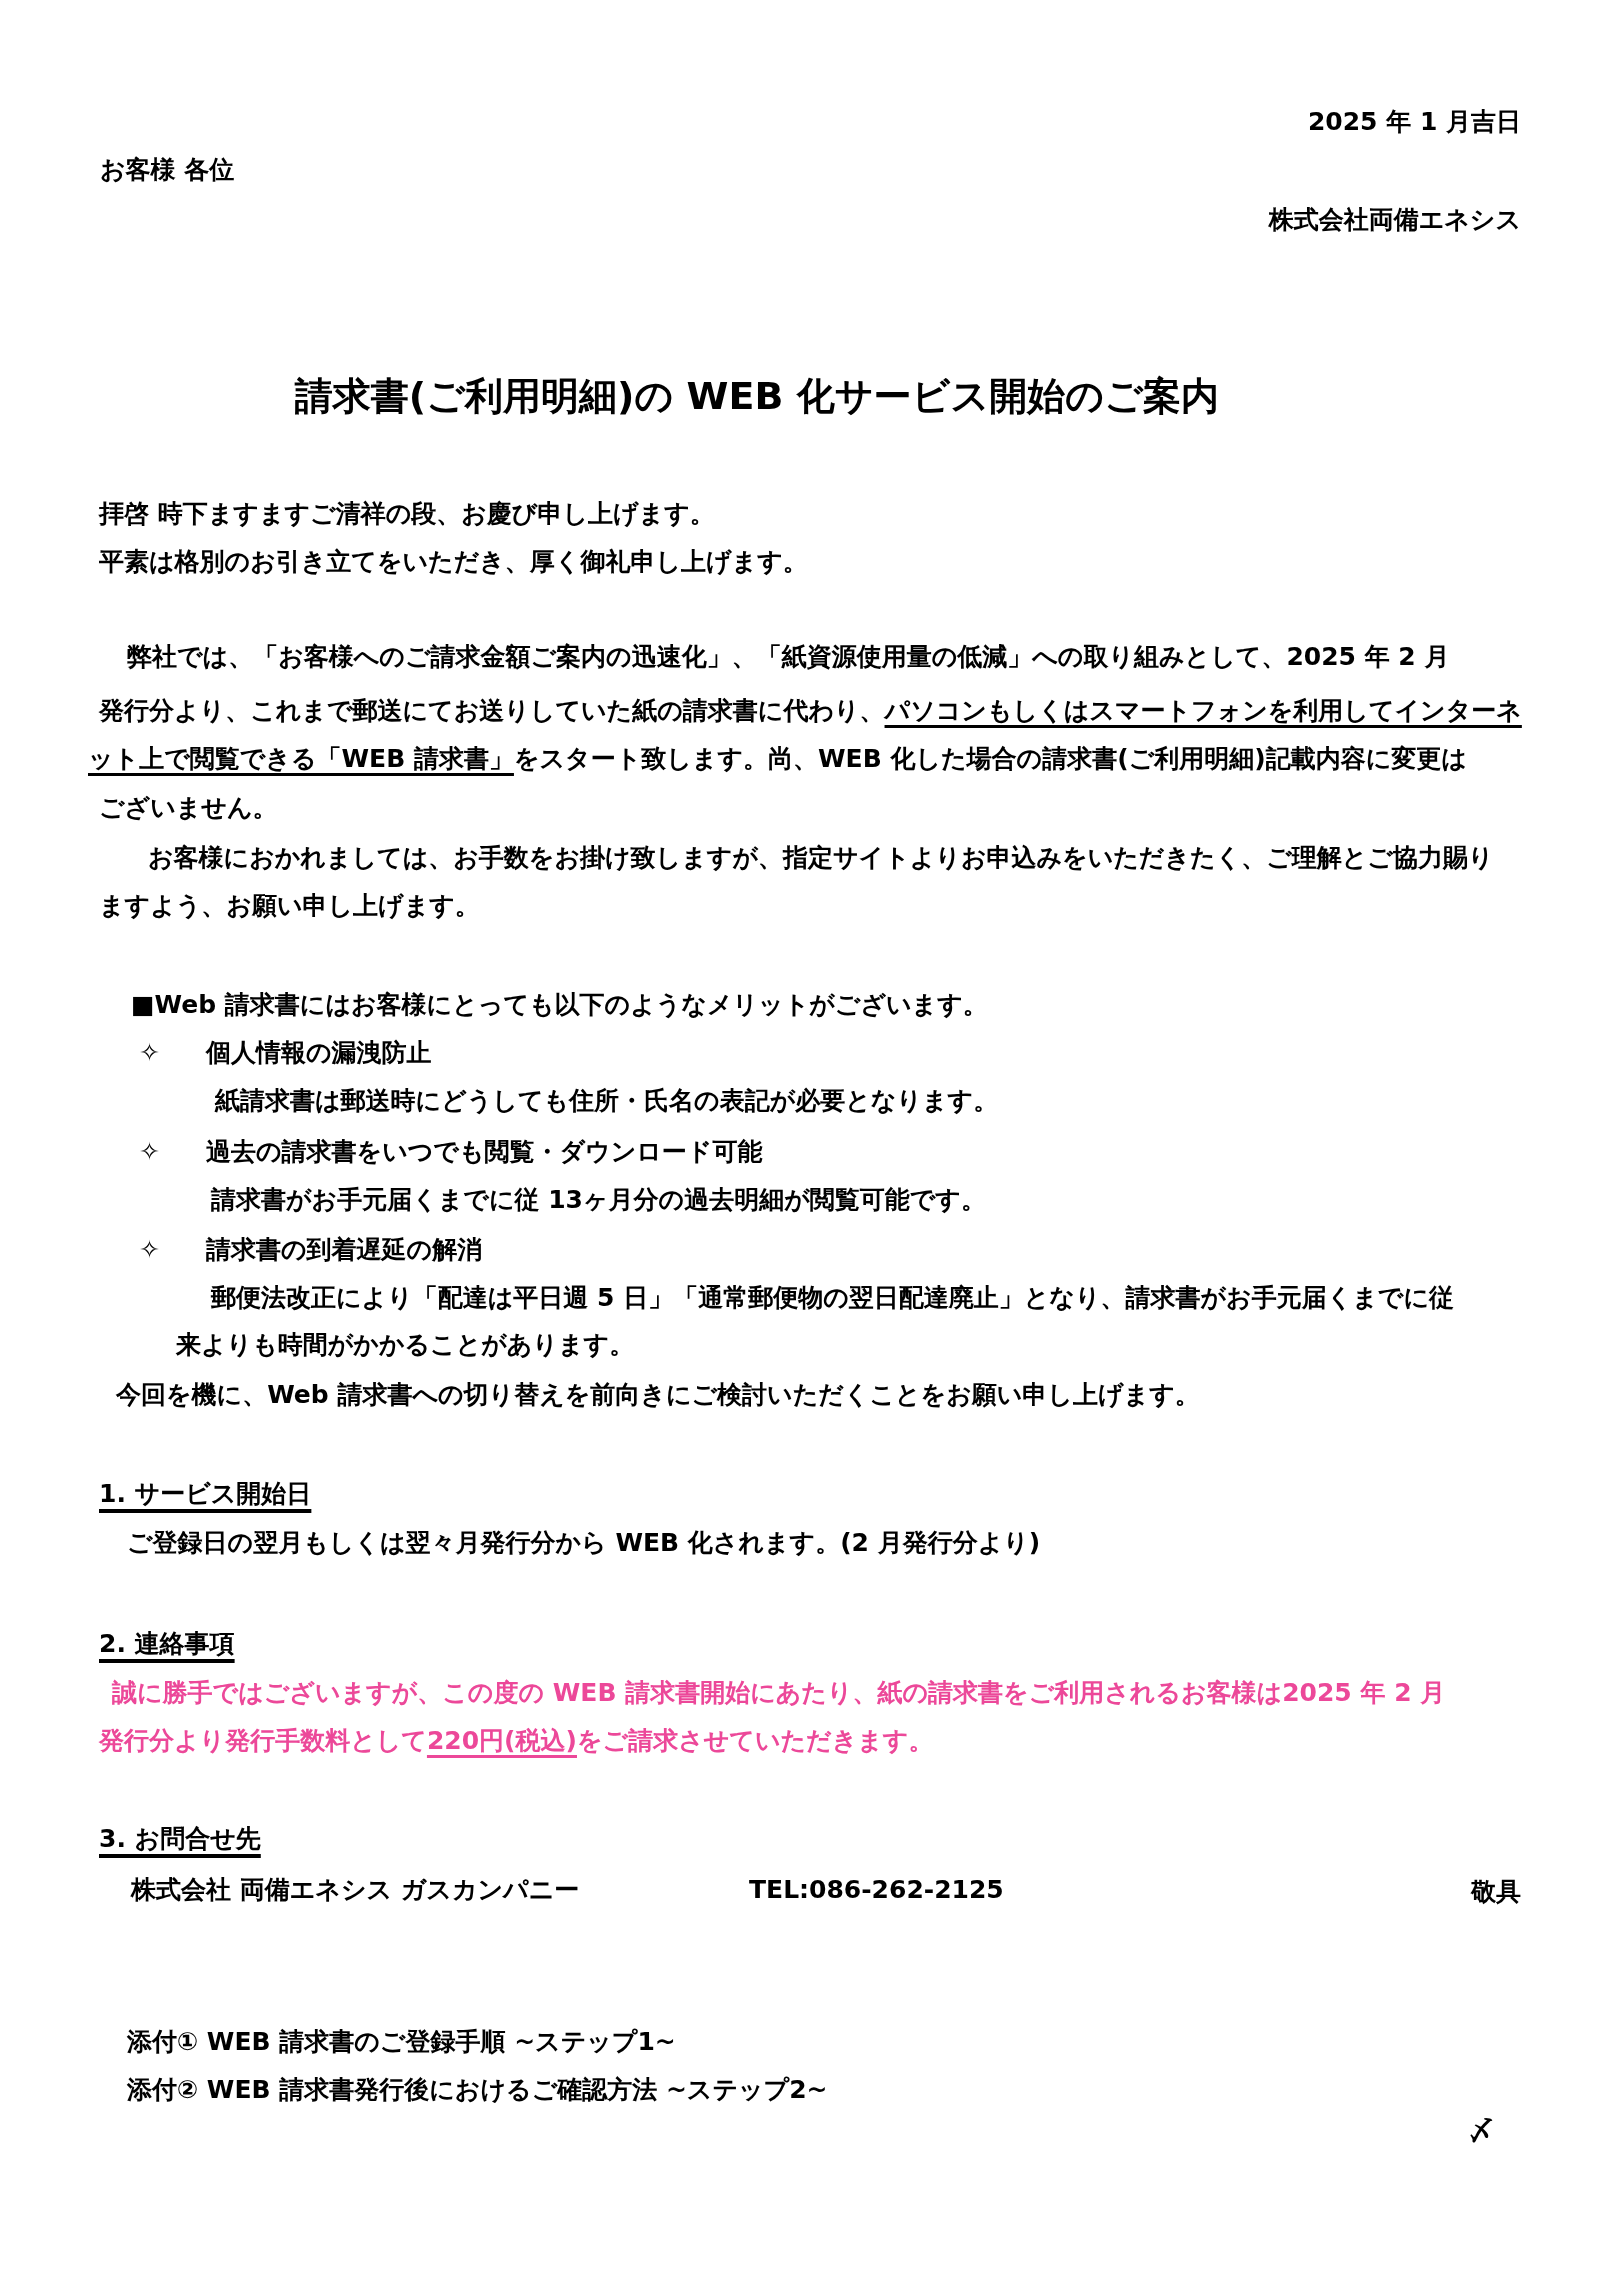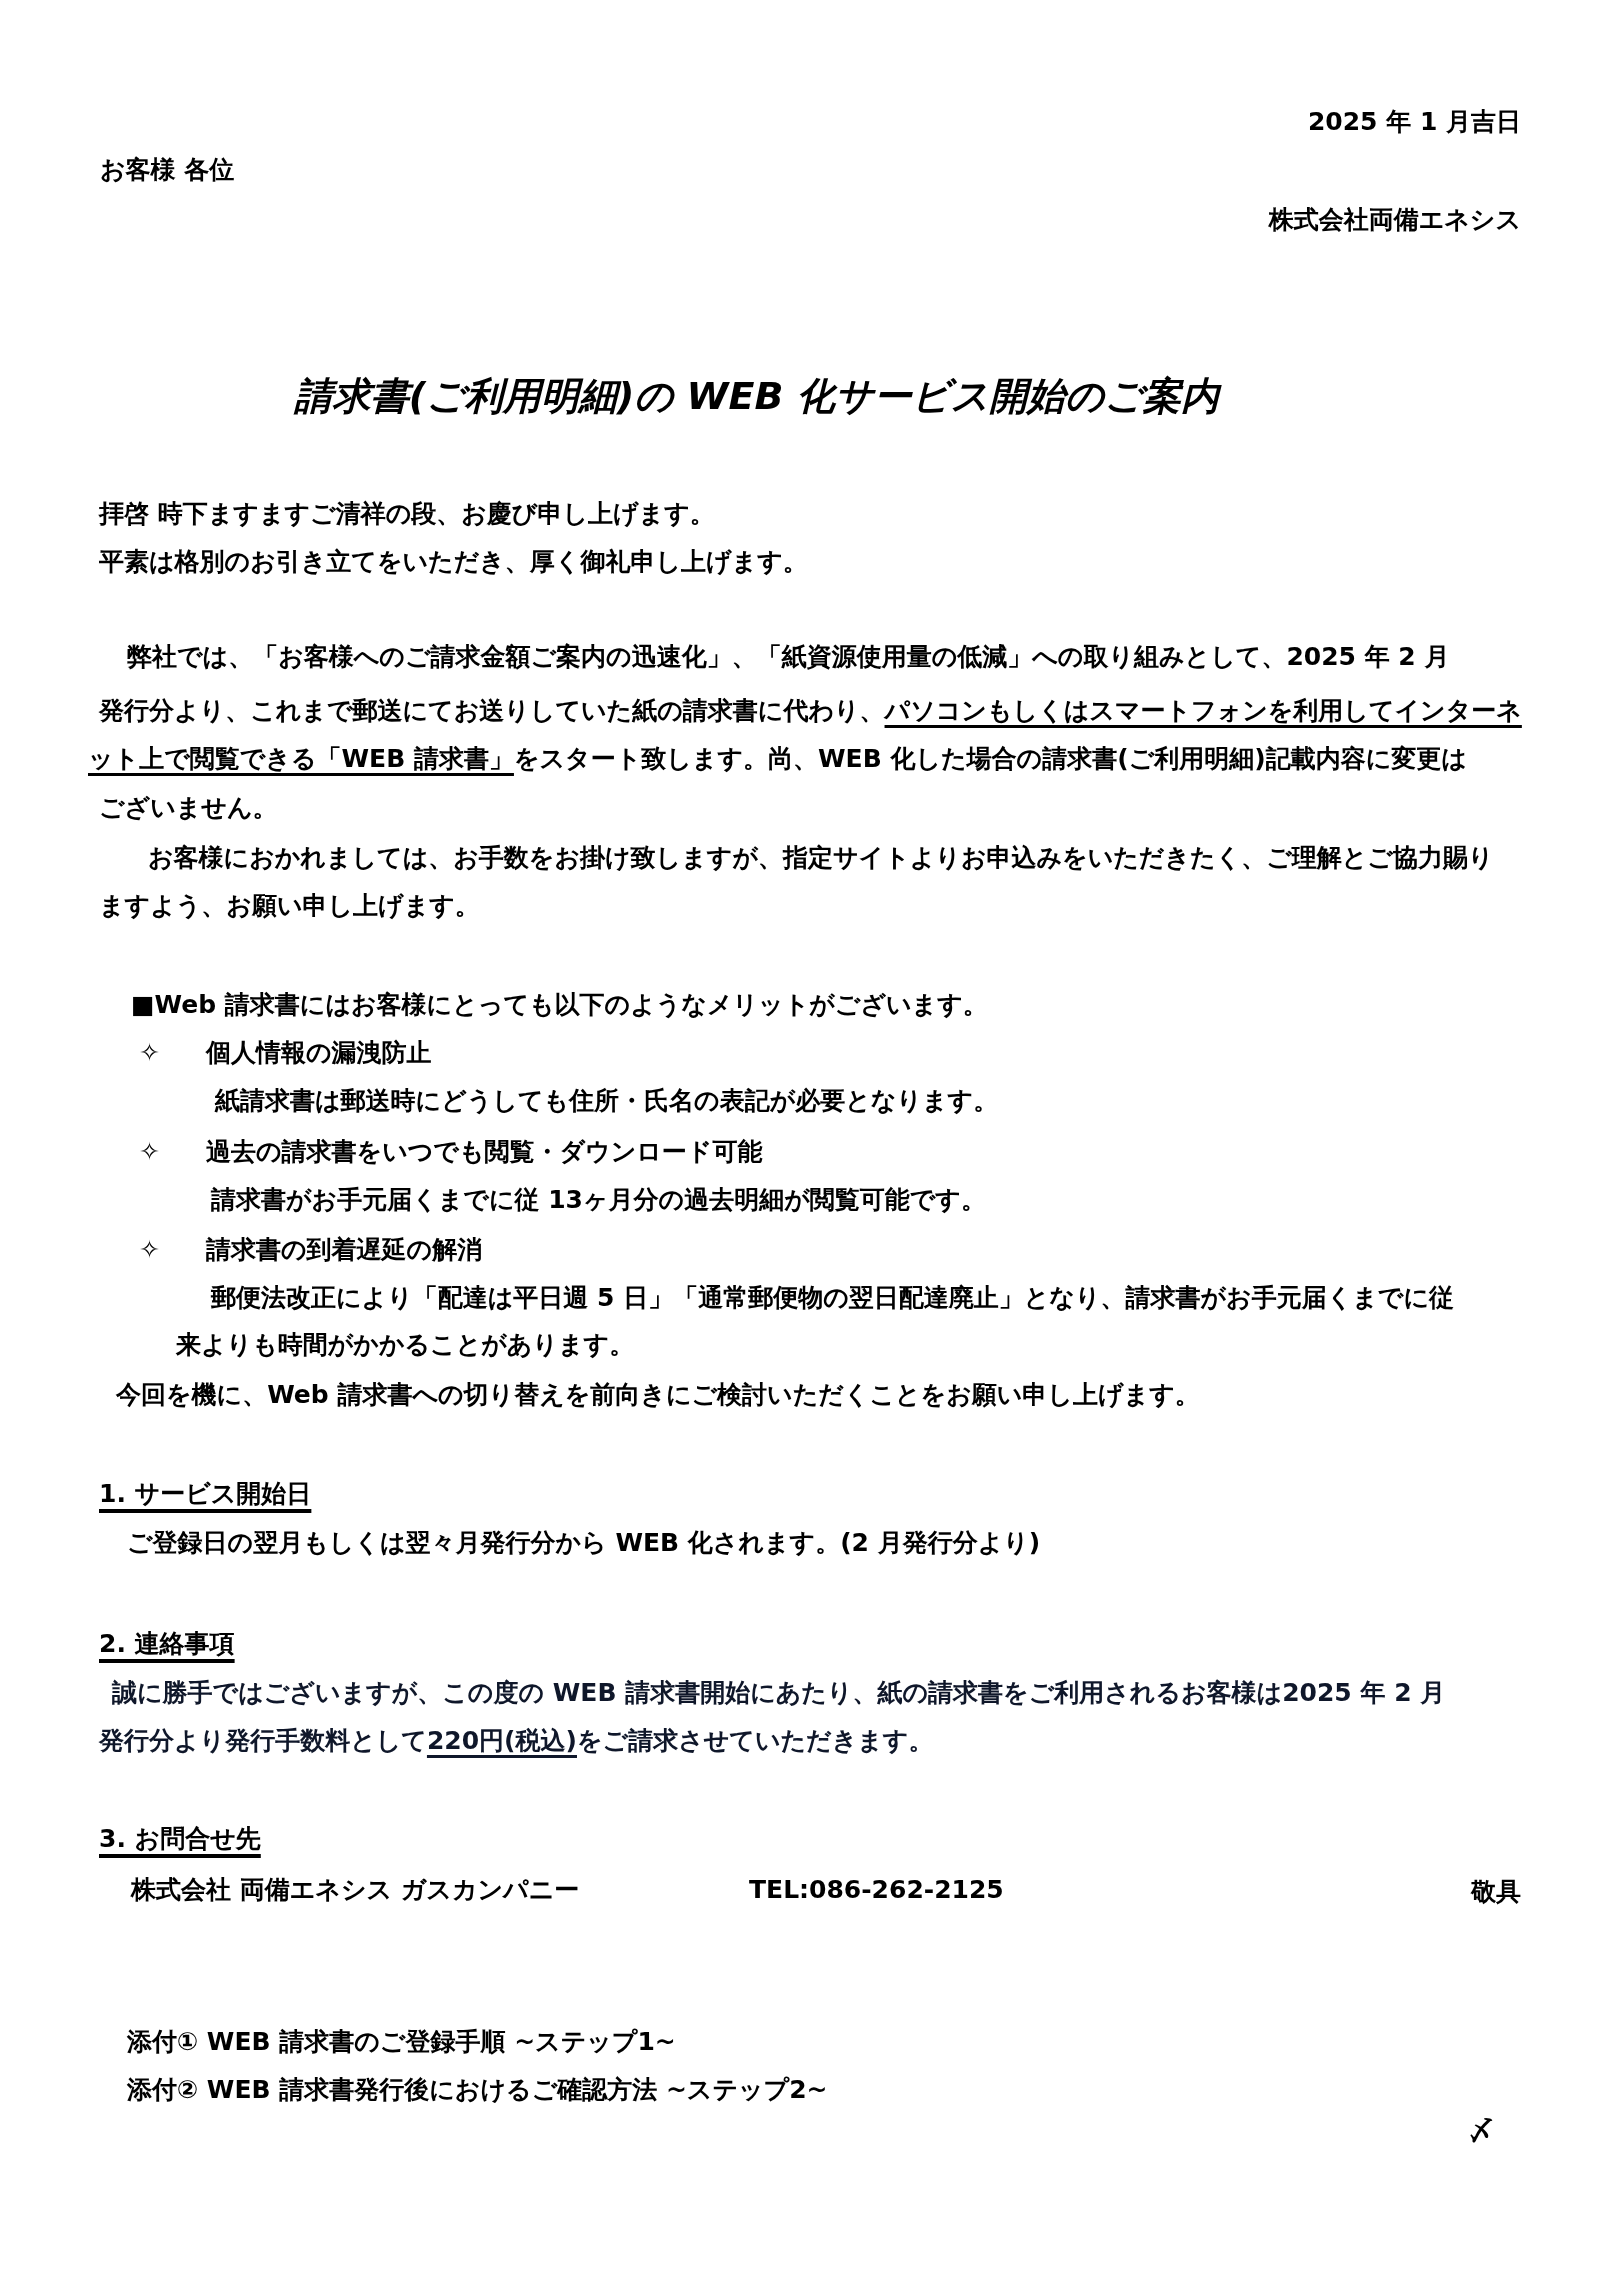--- a/index.html
+++ b/index.html
@@ -1,23 +1,23 @@
 <!DOCTYPE html>
 <html style="font-size:14.3px"><head>
 <meta charset="utf-8">
 <style>
   html, body { margin: 0; padding: 0; background: #ffffff; }
   body { width: 1621px; height: 2293px; position: relative; overflow: hidden;
          font-family: "DejaVu Sans", "Liberation Sans", sans-serif; color: #000; font-weight: bold; }
   .ln { position: absolute; font-size: 25px; line-height: 32px; white-space: nowrap; }
   .right { right: 100px; text-align: right; }
   .title { position: absolute; left: 0; width: 1621px; text-align: center; top: 373px;
-           font-size: 38px; line-height: 47px; white-space: nowrap; padding-right: 107px; box-sizing: border-box; font-style: italic; }
+           font-size: 38px; line-height: 47px; white-space: nowrap; padding-right: 107px; box-sizing: border-box; }
   .u { text-decoration: underline; text-decoration-thickness: 2.7px; text-underline-offset: 6.3px; }
-  .red { color: #0f172a; }
+  .red { color: #ec4899; }
   .head { text-decoration: underline; text-decoration-thickness: 3.6px; text-underline-offset: 7.2px; }
   .bullet { display: inline-block; width: 67px; }
 </style>
 </head>
 <body>
 
 <div>
 
   <div class="ln right" style="top:106px;">2025 年 1 月吉日</div>
   <div class="ln" style="left:100px; top:154px;">お客様 各位</div>

